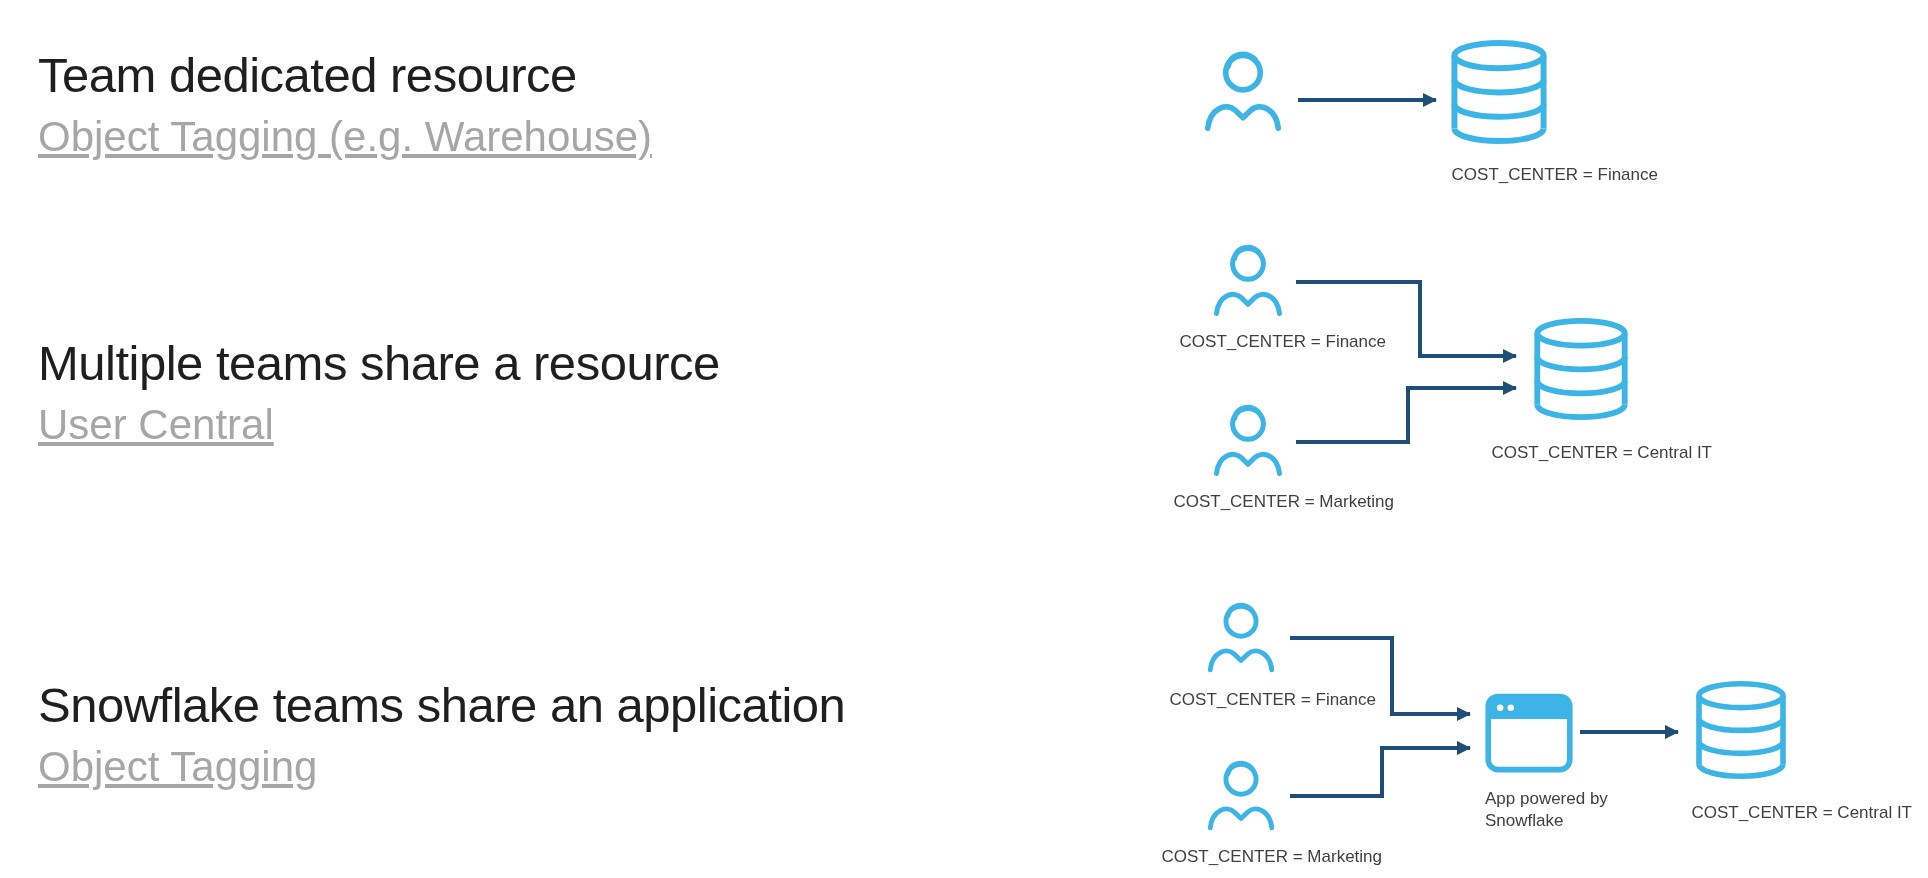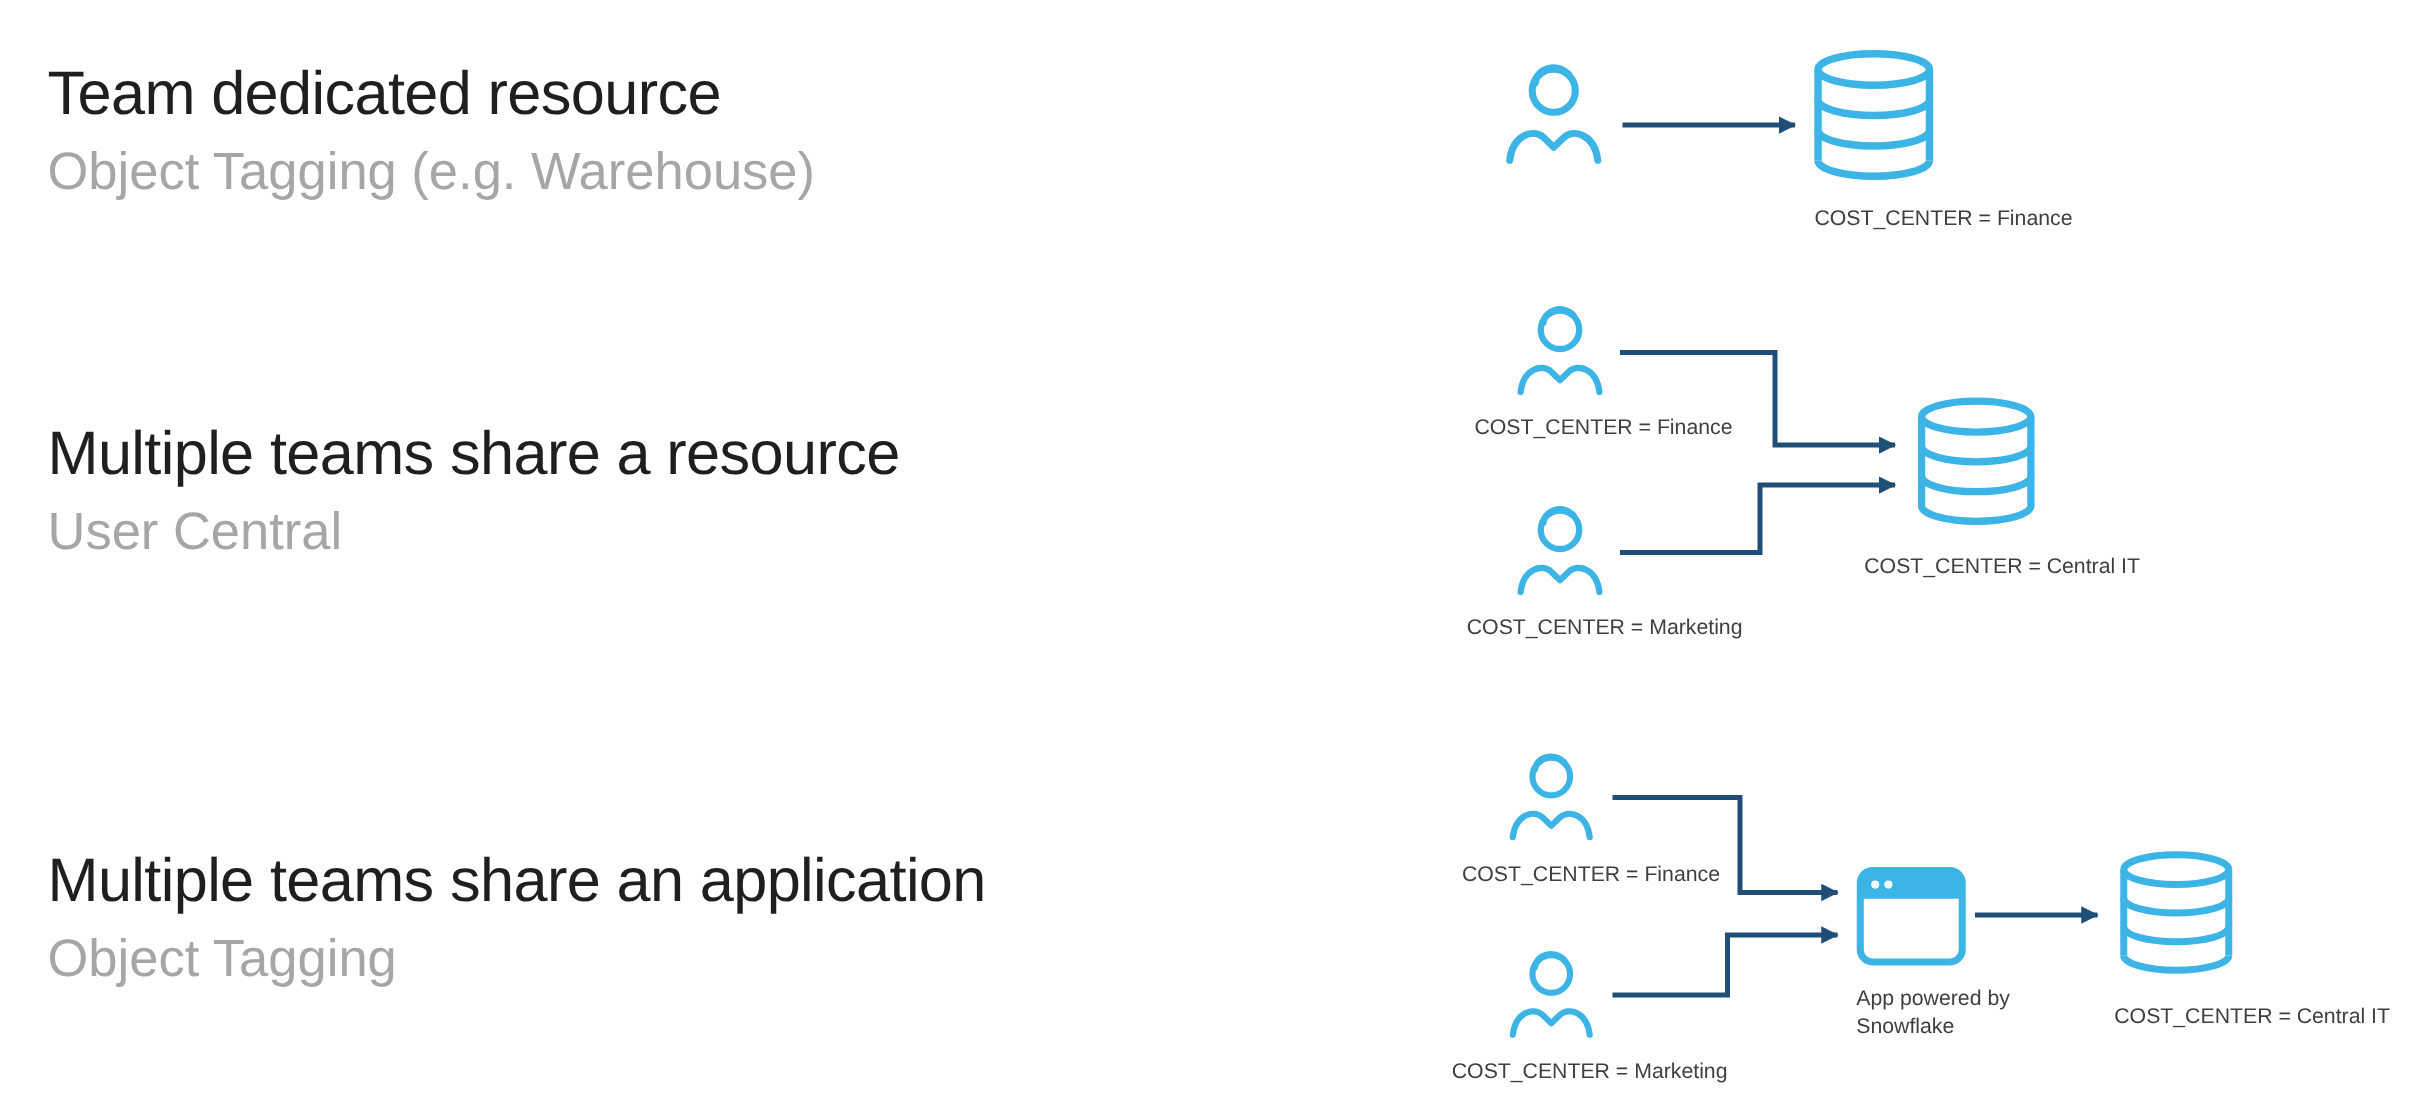--- a/index.html
+++ b/index.html
@@ -21,20 +21,21 @@
     color: var(--title, #1f1f1f);
     letter-spacing: -0.5px;
     line-height: 1.12;
   }
   .subtitle {
     font-size: 42px;
     font-weight: 400;
     color: var(--subtitle, #a6a6a6);
     margin-top: 11px;
     line-height: 1.1;
+    text-decoration: underline;
   }
 
   .icon { position: absolute; color: var(--icon-blue, #3CB4E5); }
 
   .lbl {
     position: absolute;
     font-size: 17px;
     color: var(--label, #3f3f3f);
     text-align: right;
     white-space: nowrap;
@@ -85,21 +86,21 @@
     <div class="title">Team dedicated resource</div>
     <div class="subtitle">Object Tagging (e.g. Warehouse)</div>
   </section>
 
   <section class="heading" style="top:336px">
     <div class="title">Multiple teams share a resource</div>
     <div class="subtitle">User Central</div>
   </section>
 
   <section class="heading" style="top:678px">
-    <div class="title">Multiple teams share an application</div>
+    <div class="title">Snowflake teams share an application</div>
     <div class="subtitle">Object Tagging</div>
   </section>
 
   <svg class="arrows" width="1928" height="878" viewBox="0 0 1928 878">
     <defs>
       <marker id="ah" markerUnits="userSpaceOnUse" markerWidth="18" markerHeight="16" refX="13" refY="7" orient="auto">
         <path class="arrow-head" d="M0 0 L14 7 L0 14 Z"></path>
       </marker>
     </defs>
     <path class="arrow" d="M1298 100 L1436 100" marker-end="url(#ah)"></path>

